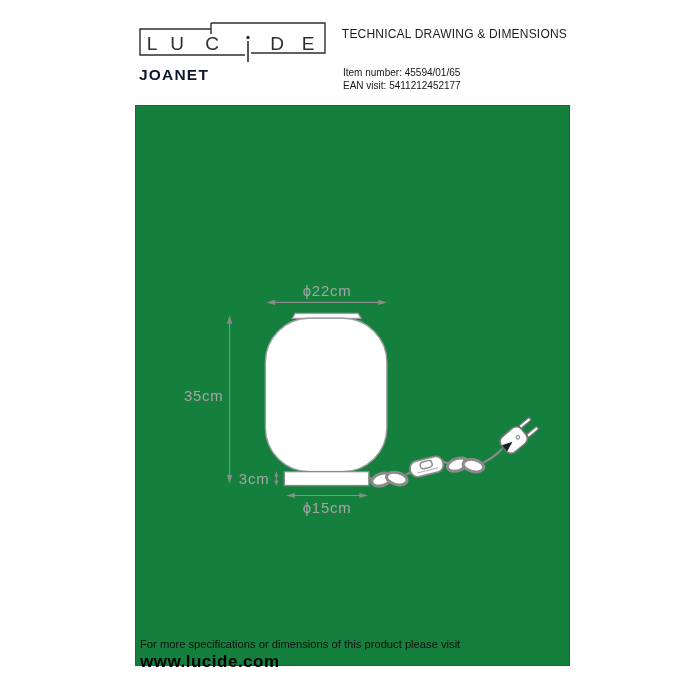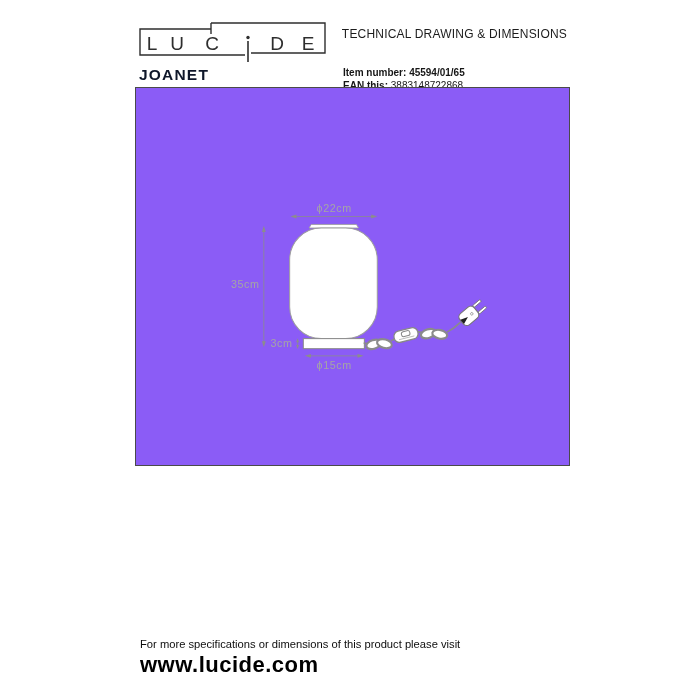--- a/index.html
+++ b/index.html
@@ -12,42 +12,42 @@
   
   #logo-svg{left:133px;top:20px;width:200px;height:50px;}
   .product-name{
     left:139px;top:66px;font-size:15.5px;font-weight:bold;
     letter-spacing:1.2px;color:#0f172a;
   }
   .doc-title{
     top:27px;right:133px;font-size:12px;color:#1c1c1c;letter-spacing:0.2px;
   }
   .item-block{left:343px;top:66px;font-size:10px;line-height:13px;color:#161616;}
-  .item-block .lbl{font-weight:bold;}
-  .item-block .val-bold{font-weight:bold;}
+  .item-block .lbl{font-weight:normal;}
+  .item-block .val-bold{font-weight:normal;}
 
   
   .drawing-box{
-    left:135px;top:87px;width:435px;height:379px;
-    border:1.5px solid #4a4a4a;box-sizing:border-box;background:#8b5cf6;
+    left:135px;top:105px;width:435px;height:561px;
+    border:1.5px solid #4a4a4a;box-sizing:border-box;background:#15803d;
   }
   .drawing-box svg{display:block;width:100%;height:100%;}
 
   .dim-text{
     font-family:"Liberation Sans",sans-serif;
     fill:#a5a5a5;font-size:15px;letter-spacing:0.8px;
   }
   .logo-letter{
     font-family:"Liberation Sans",sans-serif;
     fill:#2e2e2e;font-size:19px;font-weight:400;
   }
 
   
   .footer-line1{left:140px;top:638px;font-size:11.2px;font-weight:normal;color:#0d0d0d;}
-  .footer-line2{left:140px;top:652px;font-size:22px;font-weight:bold;color:#000;letter-spacing:0.5px;}
+  .footer-line2{left:140px;top:652px;font-size:17px;font-weight:bold;color:#000;letter-spacing:0.5px;}
 </style>
 </head>
 <body>
 
 <svg class="abs" id="logo-svg" viewBox="0 0 200 50" xmlns="http://www.w3.org/2000/svg">
 
   <g fill="none" stroke="#2e2e2e" stroke-width="1.4">
     <path d="M112,35 H7 V9 H78"></path>
     <path d="M78,3 H192 V33 H118"></path>
     <path d="M78,3 V14"></path>
@@ -68,22 +68,22 @@
 <div class="abs product-name">JOANET</div>
 
 <div class="abs doc-title">TECHNICAL DRAWING &amp; DIMENSIONS</div>
 
 <div class="abs item-block">
   <div>
     <span class="lbl">Item number:</span>
     <span class="val-bold">45594/01/65</span>
   </div>
   <div>
-    <span class="lbl">EAN this:</span>
-    <span>3883148722868</span>
+    <span class="lbl">EAN visit:</span>
+    <span>5411212452177</span>
   </div>
 </div>
 
 <div class="abs drawing-box">
   <svg viewBox="0 0 435 525" xmlns="http://www.w3.org/2000/svg">
 
     <g stroke="#8c8c8c" stroke-width="1.1" fill="#8c8c8c">
       <line x1="138" y1="179" x2="245" y2="179"></line>
       <polygon points="131,179 139.5,176.3 139.5,181.7" stroke="none"></polygon>
       <polygon points="252,179 243.5,176.3 243.5,181.7" stroke="none"></polygon>

